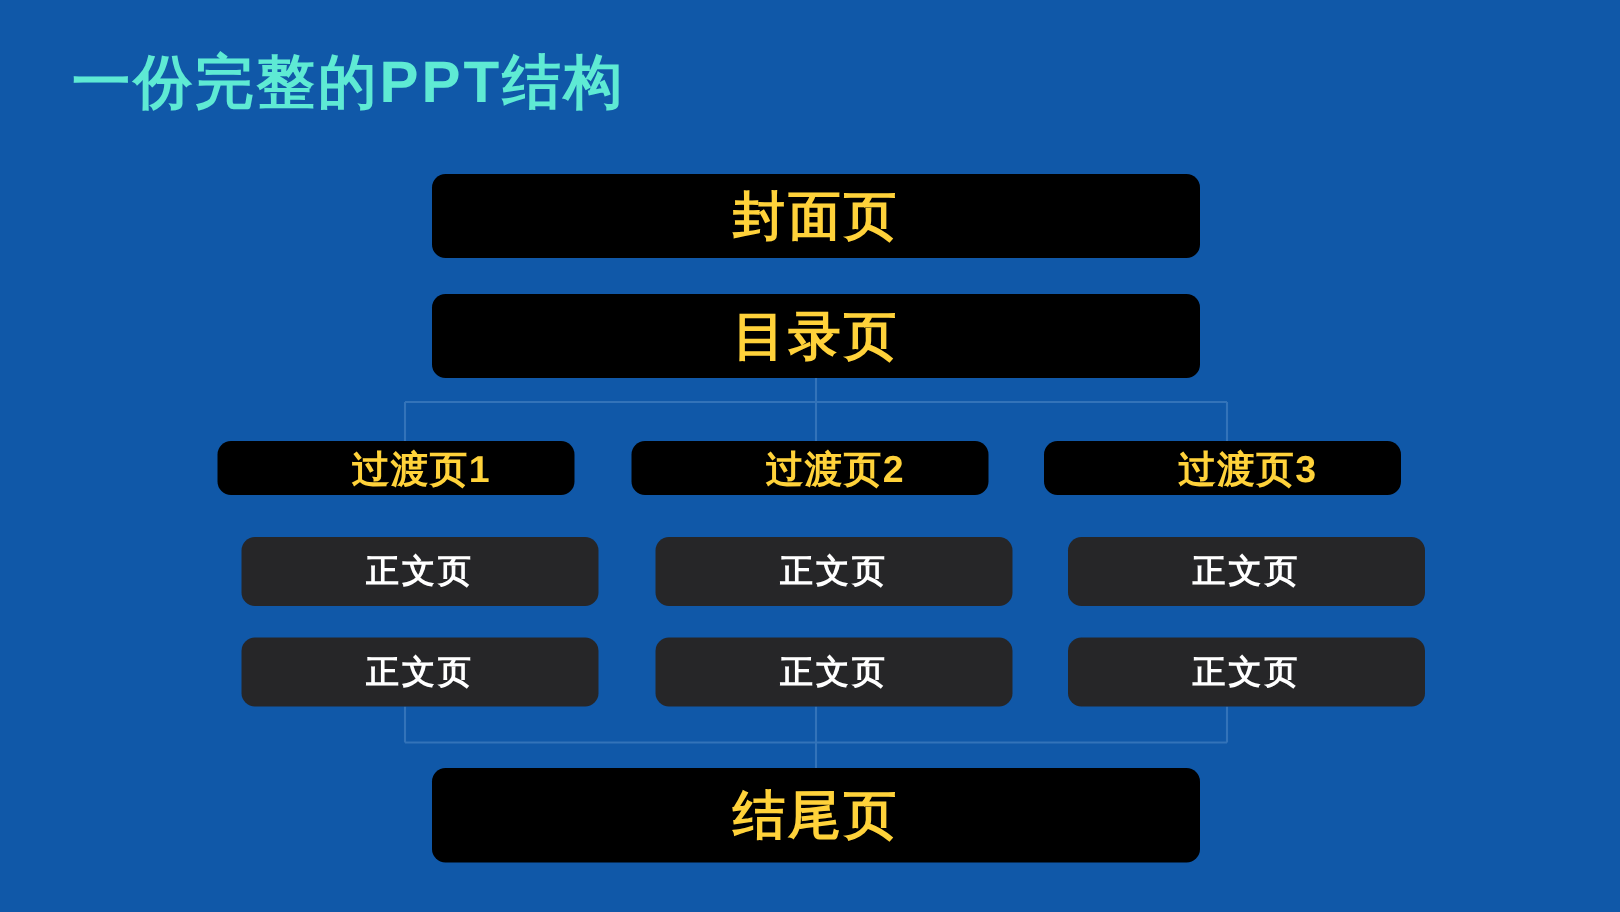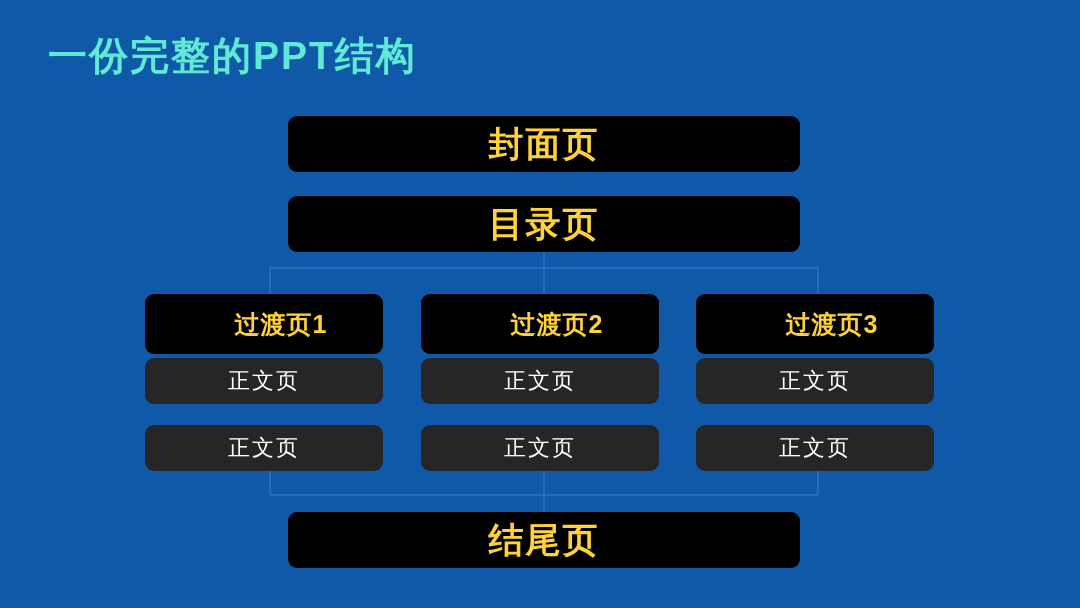--- a/index.html
+++ b/index.html
@@ -54,41 +54,42 @@
     white-space: nowrap;
   }
   .node-black {
     background: #000000;
     color: #ffd23a;
     font-weight: bold;
   }
   .node-gray {
     background: #262628;
     color: #ffffff;
-    font-weight: normal;
+    font-weight: bold;
+    margin-left: 16px;
   }
 
   
   .node-wide {
     left: 288px;
     width: 512px;
     font-size: 35px;
     letter-spacing: 2px;
   }
   #node-cover  { top: 116px; height: 56px; }
   #node-toc    { top: 196px; height: 56px; text-align: right; }
-  #node-ending { top: 512px; height: 56px; }
+  #node-ending { top: 512px; height: 63px; }
 
   
   .col-node { width: 238px; font-size: 24px; letter-spacing: 1px; }
   .col1 { left: 145px; }
   .col2 { left: 421px; }
   .col3 { left: 696px; align-items: center; }
 
-  .row-transition { top: 294px; height: 60px; font-size: 25px; padding-left: 34px; }
+  .row-transition { top: 294px; height: 36px; font-size: 25px; padding-left: 34px; }
   .row-body1      { top: 358px; height: 46px; font-size: 22px; letter-spacing: 2px; }
   .row-body2      { top: 425px; height: 46px; font-size: 22px; letter-spacing: 2px; }
 </style>
 </head>
 <body>
 
 <div id="slide">
 
   <div id="slide-title">一份完整的PPT结构</div>
 

